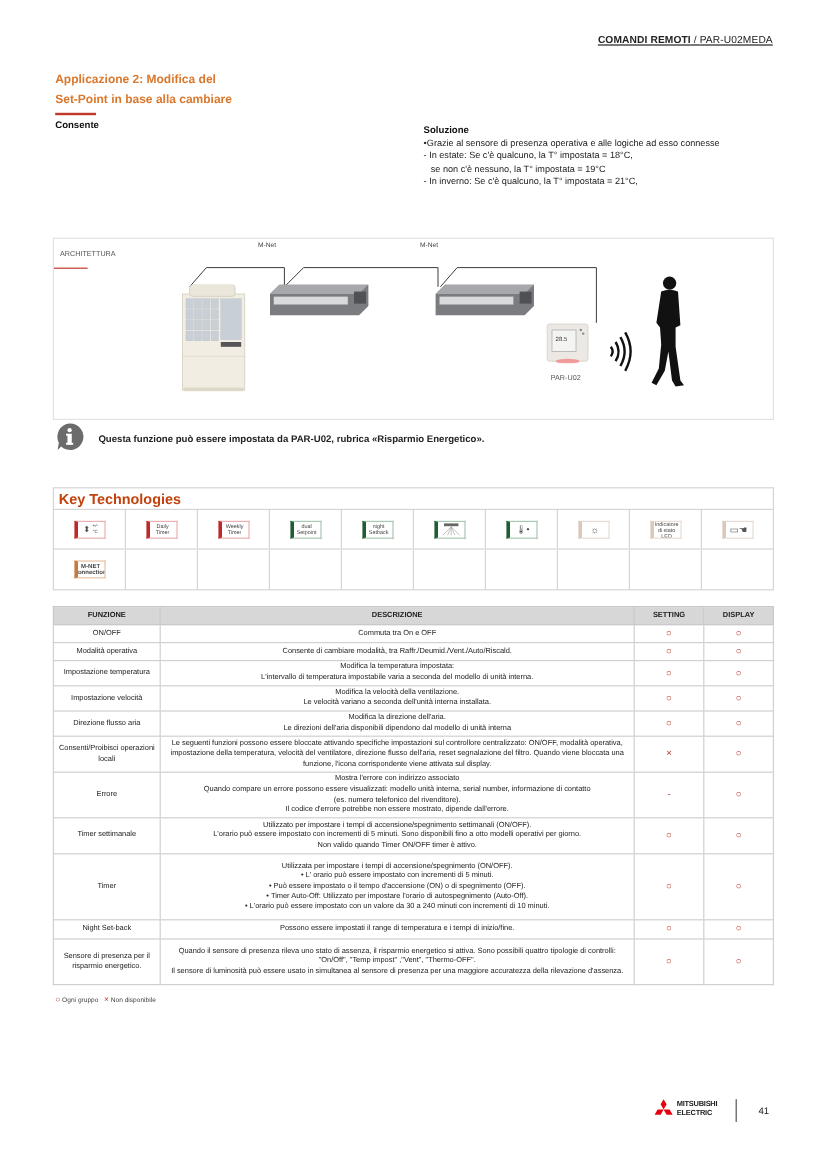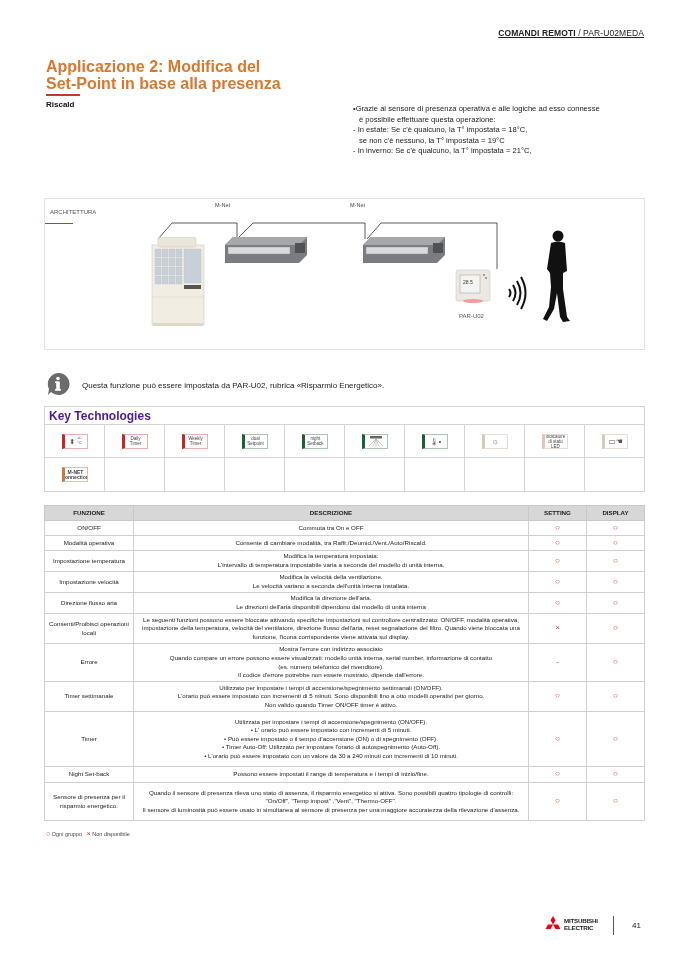--- a/index.html
+++ b/index.html
@@ -2,42 +2,42 @@
 <html><head>
 <meta charset="utf-8">
 <style>
   * { box-sizing: border-box; margin: 0; padding: 0; }
   html, body { width: 678px; height: 959px; background: #ffffff; overflow: hidden; }
   body { font-family: "Liberation Sans", sans-serif; color: #222; position: relative; }
 
   .hdr { position: absolute; top: 28px; right: 34px; font-size: 8.5px; color: #222; letter-spacing: 0.1px; text-decoration: underline; }
   .hdr b { font-weight: bold; }
 
-  .title { position: absolute; left: 46px; top: 58px; color: #d9782d; font-size: 16px; font-weight: bold; line-height: 17px; }
+  .title { position: absolute; left: 46px; top: 58px; color: #d9782d; font-size: 10px; font-weight: bold; line-height: 17px; }
   .title-rule { position: absolute; left: 46px; top: 94px; width: 34px; height: 2px; background: #c0392b; }
 
   .col { position: absolute; font-size: 7.6px; line-height: 10.6px; color: #222; }
   .col h4 { font-size: 8px; font-weight: bold; margin-bottom: 0px; color: #111; }
   .col-left { left: 46px; top: 100px; width: 292px; text-align: justify; }
   .col-right { left: 353px; top: 104px; width: 296px; }
   .col-right p { margin: 0; }
   .col-right .ind { padding-left: 6px; }
 
   .arch { position: absolute; left: 44px; top: 198px; width: 601px; height: 152px; border: 1px solid #e2e2e2; background: #fff; }
   .arch-label { position: absolute; left: 5px; top: 10px; font-size: 6px; color: #555; }
   .arch-label-rule { position: absolute; left: 0; top: 24px; width: 28px; height: 1px; background: #c0392b; }
   .mnet { position: absolute; font-size: 5.5px; color: #444; }
   .par-label { position: absolute; font-size: 6px; color: #555; }
 
-  .info { position: absolute; left: 46px; top: 372px; width: 600px; height: 26px; }
+  .info { position: absolute; left: 46px; top: 352px; width: 600px; height: 26px; font-weight: bold; }
   .info-icon { position: absolute; left: 0; top: 0; width: 24px; height: 24px; }
   .info-text { position: absolute; left: 36px; top: 9px; font-size: 8px; color: #222; }
 
   .kt { position: absolute; left: 44px; top: 406px; width: 601px; border: 1px solid #d5d5d5; }
-  .kt-title { height: 18px; color: #4c1d95; font-size: 12px; font-weight: bold; padding-left: 4px; line-height: 18px; border-bottom: 1px solid #d5d5d5; }
+  .kt-title { height: 18px; color: #c2410c; font-size: 12px; font-weight: bold; padding-left: 4px; line-height: 18px; border-bottom: 1px solid #d5d5d5; }
   .kt-row { display: flex; height: 33px; border-bottom: 1px solid #d5d5d5; }
   .kt-row:last-child { border-bottom: none; }
   .kt-cell { flex: 1; border-right: 1px solid #d5d5d5; display: flex; align-items: center; justify-content: center; }
   .kt-cell:last-child { border-right: none; }
   .badge { width: 26px; height: 15px; border: 1px solid #ccc; border-left-width: 3px; background: #fff; font-size: 4.5px; line-height: 5px; display: flex; align-items: center; justify-content: center; text-align: center; color: #444; overflow: hidden; }
   .b-red { border-color: #e8b0b0; border-left-color: #c0292b; }
   .b-green { border-color: #a9c7b3; border-left-color: #1e5e35; }
   .b-beige { border-color: #e7ddd4; border-left-color: #d9c8bb; }
   .b-orange { border-color: #e6c2a3; border-left-color: #c77a3c; }
 
@@ -56,31 +56,31 @@
 </style>
 </head>
 <body>
 
 <div class="hdr">
   <b>COMANDI REMOTI</b><span> / </span><span>PAR-U02MEDA</span>
 </div>
 
 <div class="title">
   <div>Applicazione 2: Modifica del</div>
-  <div>Set-Point in base alla presenza</div>
+  <div>Set-Point in base alla cambiare</div>
 </div>
 <div class="title-rule"></div>
 
 <div class="col col-left">
-  <h4>Riscald</h4>
+  <h4>Consente</h4>
 </div>
 
 <div class="col col-right">
+  <h4>Soluzione</h4>
   <p>•Grazie al sensore di presenza operativa e alle logiche ad esso connesse</p>
-  <p class="ind"> è possibile effettuare questa operazione:</p>
   <p>- In estate: Se c'è qualcuno, la T° impostata = 18°C,</p>
   <p class="ind">  se non c'è nessuno, la T° impostata = 19°C</p>
   <p>- In inverno: Se c'è qualcuno, la T° impostata = 21°C,</p>
 </div>
 
 <div class="arch">
   <div class="arch-label">ARCHITETTURA</div>
   <div class="arch-label-rule"></div>
 
   <div class="mnet" style="left:170px; top:3px;">M-Net</div>

